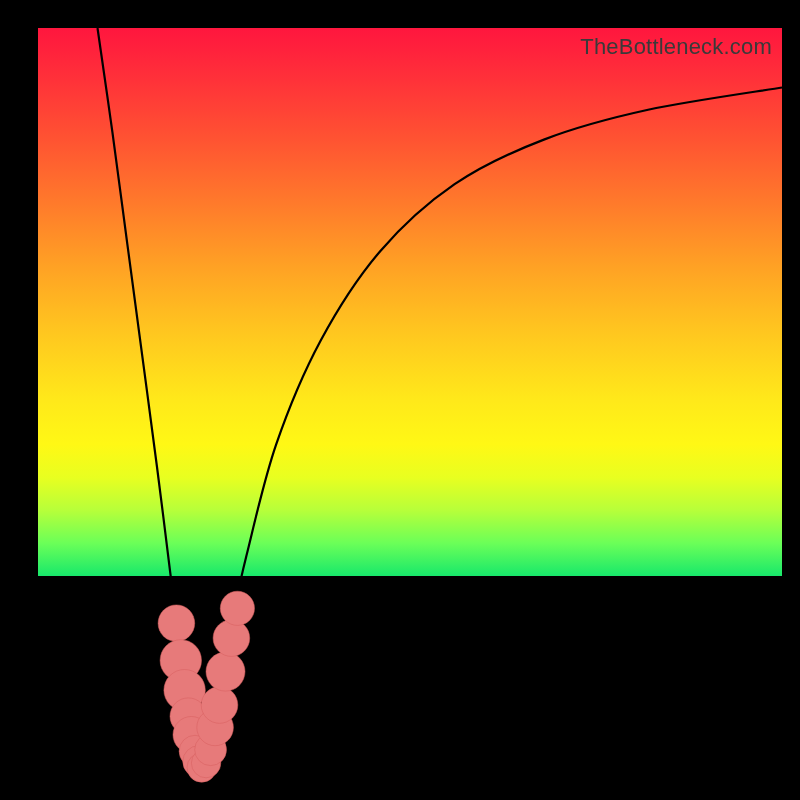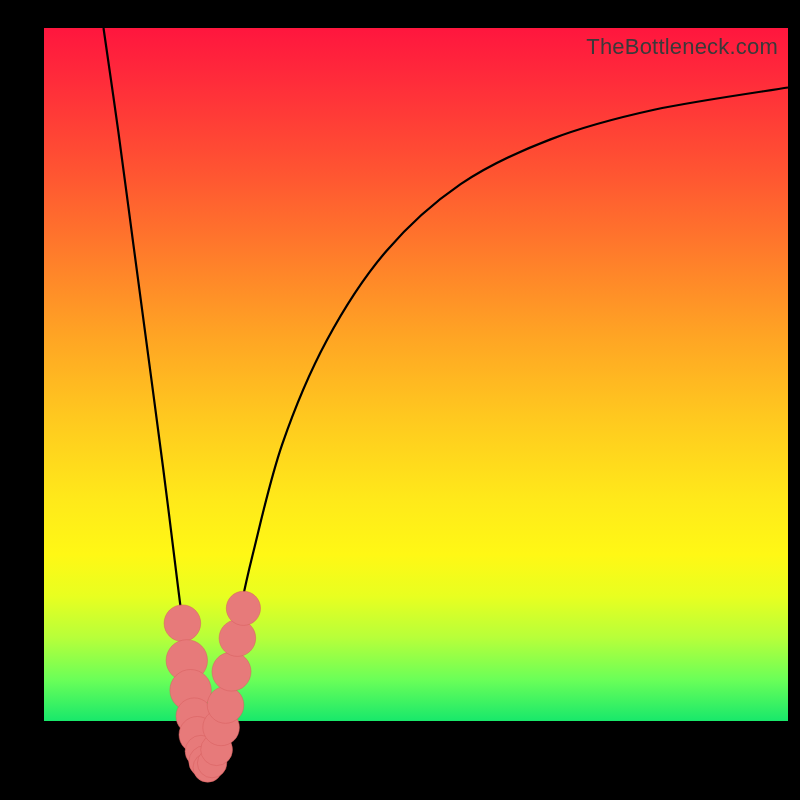--- a/index.html
+++ b/index.html
@@ -11,24 +11,24 @@
     font-family: Arial, Helvetica, sans-serif;
   }
   .frame {
     position: relative;
     width: 800px;
     height: 800px;
     background: #000;
   }
   .plot-area {
     position: absolute;
-    left: 44px;
+    left: 38px;
     top: 28px;
     width: 744px;
-    height: 693px;
+    height: 548px;
     background: linear-gradient(to bottom,
       #ff163e 0%,
       #ff2d3a 8%,
       #ff5232 20%,
       #ff7a2b 32%,
       #ffa324 44%,
       #ffc81f 56%,
       #ffe91a 68%,
       #fff815 76%,
       #e8ff20 82%,

